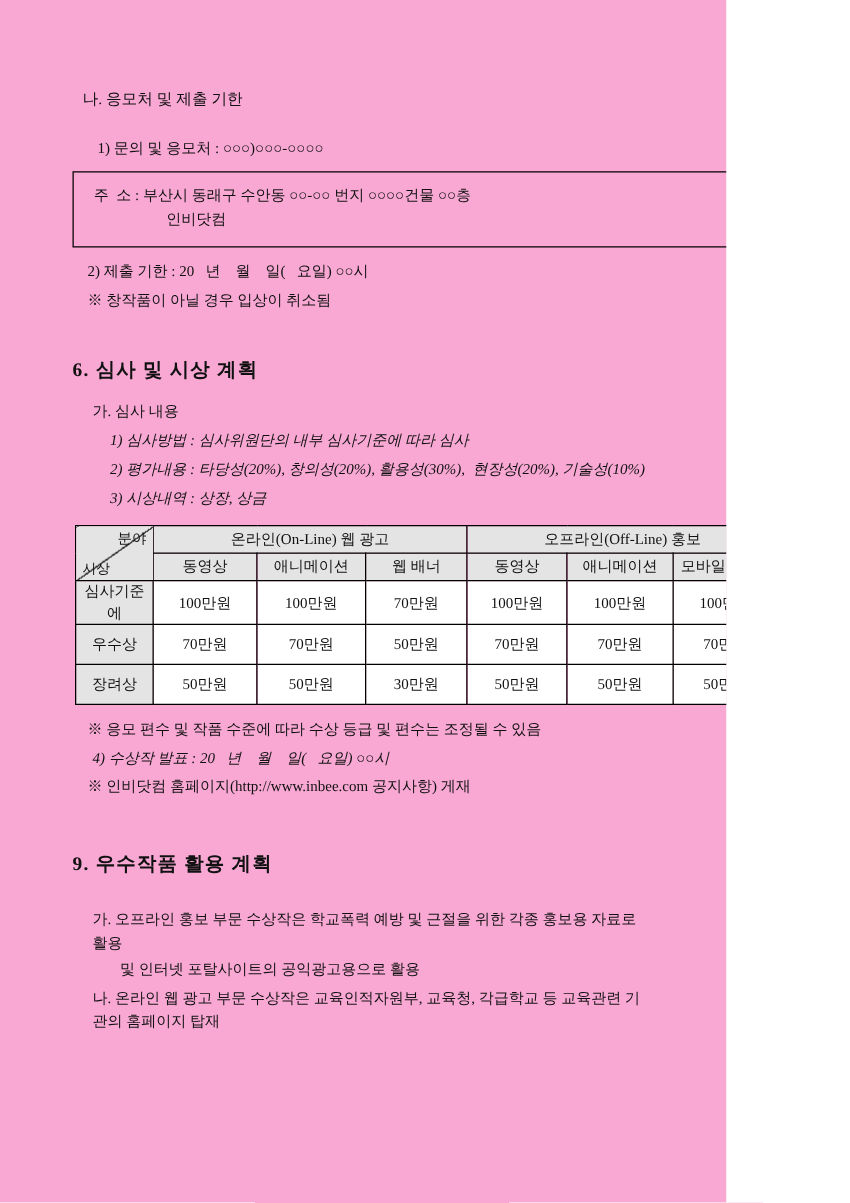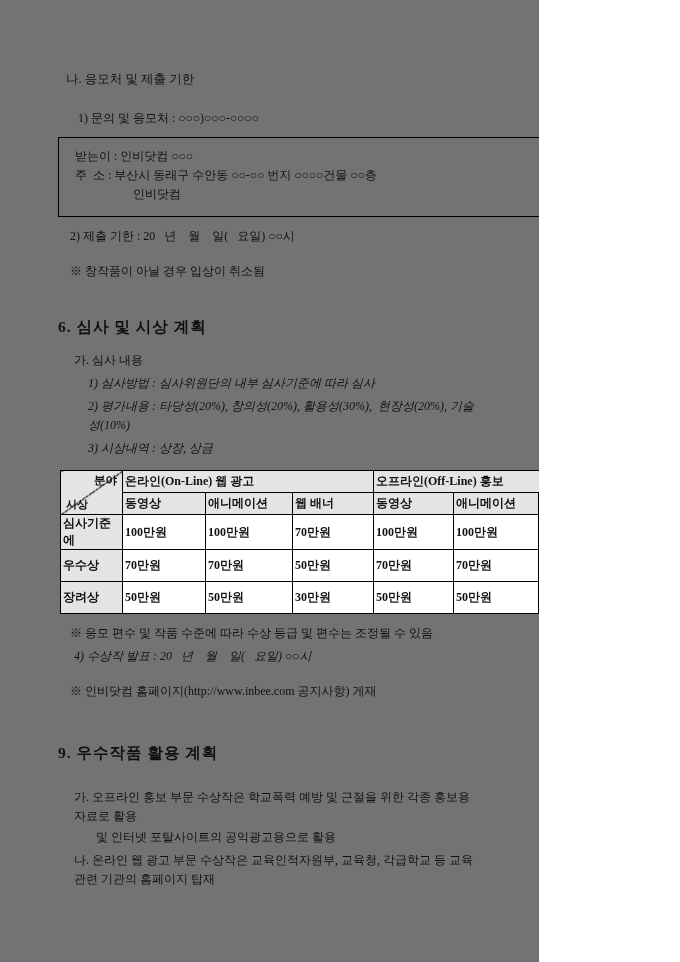--- a/index.html
+++ b/index.html
@@ -1,52 +1,52 @@
 <!DOCTYPE html>
 <html><head>
 <meta charset="utf-8">
 <style>
   * { margin:0; padding:0; box-sizing:border-box; }
   html,body { background:#ffffff; }
   .page {
-    width:539px; height:962px; background:#737373; color:#111;
+    width:581px; height:962px; background:#f9a8d4; color:#111;
     font-family:"Liberation Serif","DejaVu Serif",serif;
     font-size:12px; position:relative; overflow:hidden;
   }
   .content { padding:70px 58px 0 58px; }
 
   .line { line-height:19px; white-space:pre-wrap; }
 
   .sub-heading { padding-left:8px; font-size:12.5px; }
   .ind-1 { padding-left:20px; margin-top:20px; }
 
   .recipient-box {
     margin-top:9px; border:1px solid #000;
     padding:9px 16px 12px 16px; line-height:22px;
     width:560px;
   }
   .recipient-box .cont { padding-left:58px; }
 
   .after-box { margin-top:10px; padding-left:12px; }
-  .note-line { padding-left:12px; margin-top:16px; }
+  .note-line { padding-left:12px; margin-top:4px; }
 
   .section-title {
     margin-top:36px; font-size:15.5px; font-weight:bold; letter-spacing:1px;
   }
   .sec-sub { margin-top:13px; padding-left:16px; }
   .sec-item { padding-left:30px; margin-top:4px;font-style:italic; }
 
   table.award {
     margin-top:12px; margin-left:2px;
     border-collapse:collapse; table-layout:fixed; width:562px;
     font-size:12px;
   }
   table.award th, table.award td {
-    border:1px solid #000; text-align:left; vertical-align:middle;
-    font-weight:bold; padding:0 2px; overflow:hidden;
+    border:1px solid #000; text-align:center; vertical-align:middle;
+    font-weight:normal; padding:0 2px; overflow:hidden;
   }
   .hdr-row1 th { height:22px; background:#e4e4e4; }
   .hdr-row2 th { height:22px; background:#e4e4e4; }
   .data-row td { height:32px; background:#fff; }
   .data-row .row-label { background:#e4e4e4; }
 
   th.corner {
     position:relative;
     background-color:#e4e4e4;
     background-image:linear-gradient(to bottom right,
@@ -64,21 +64,20 @@
 </head>
 <body>
 
 <div class="page">
   <div class="content">
 
     <div class="line sub-heading">나. 응모처 및 제출 기한</div>
     <div class="line ind-1">1) 문의 및 응모처 : ○○○)○○○-○○○○</div>
 
     <div class="recipient-box">
-      <div class="line">받는이 : 인비닷컴 ○○○</div>
       <div class="line">주  소 : 부산시 동래구 수안동 ○○-○○ 번지 ○○○○건물 ○○층</div>
       <div class="line cont">인비닷컴</div>
     </div>
 
     <div class="line after-box">2) 제출 기한 : 20   년    월    일(   요일) ○○시</div>
     <div class="line note-line">※ 창작품이 아닐 경우 입상이 취소됨</div>
 
     <div class="section-title">6. 심사 및 시상 계획</div>
     <div class="line sec-sub">가. 심사 내용</div>
     <div class="line sec-item">1) 심사방법 : 심사위원단의 내부 심사기준에 따라 심사</div>

